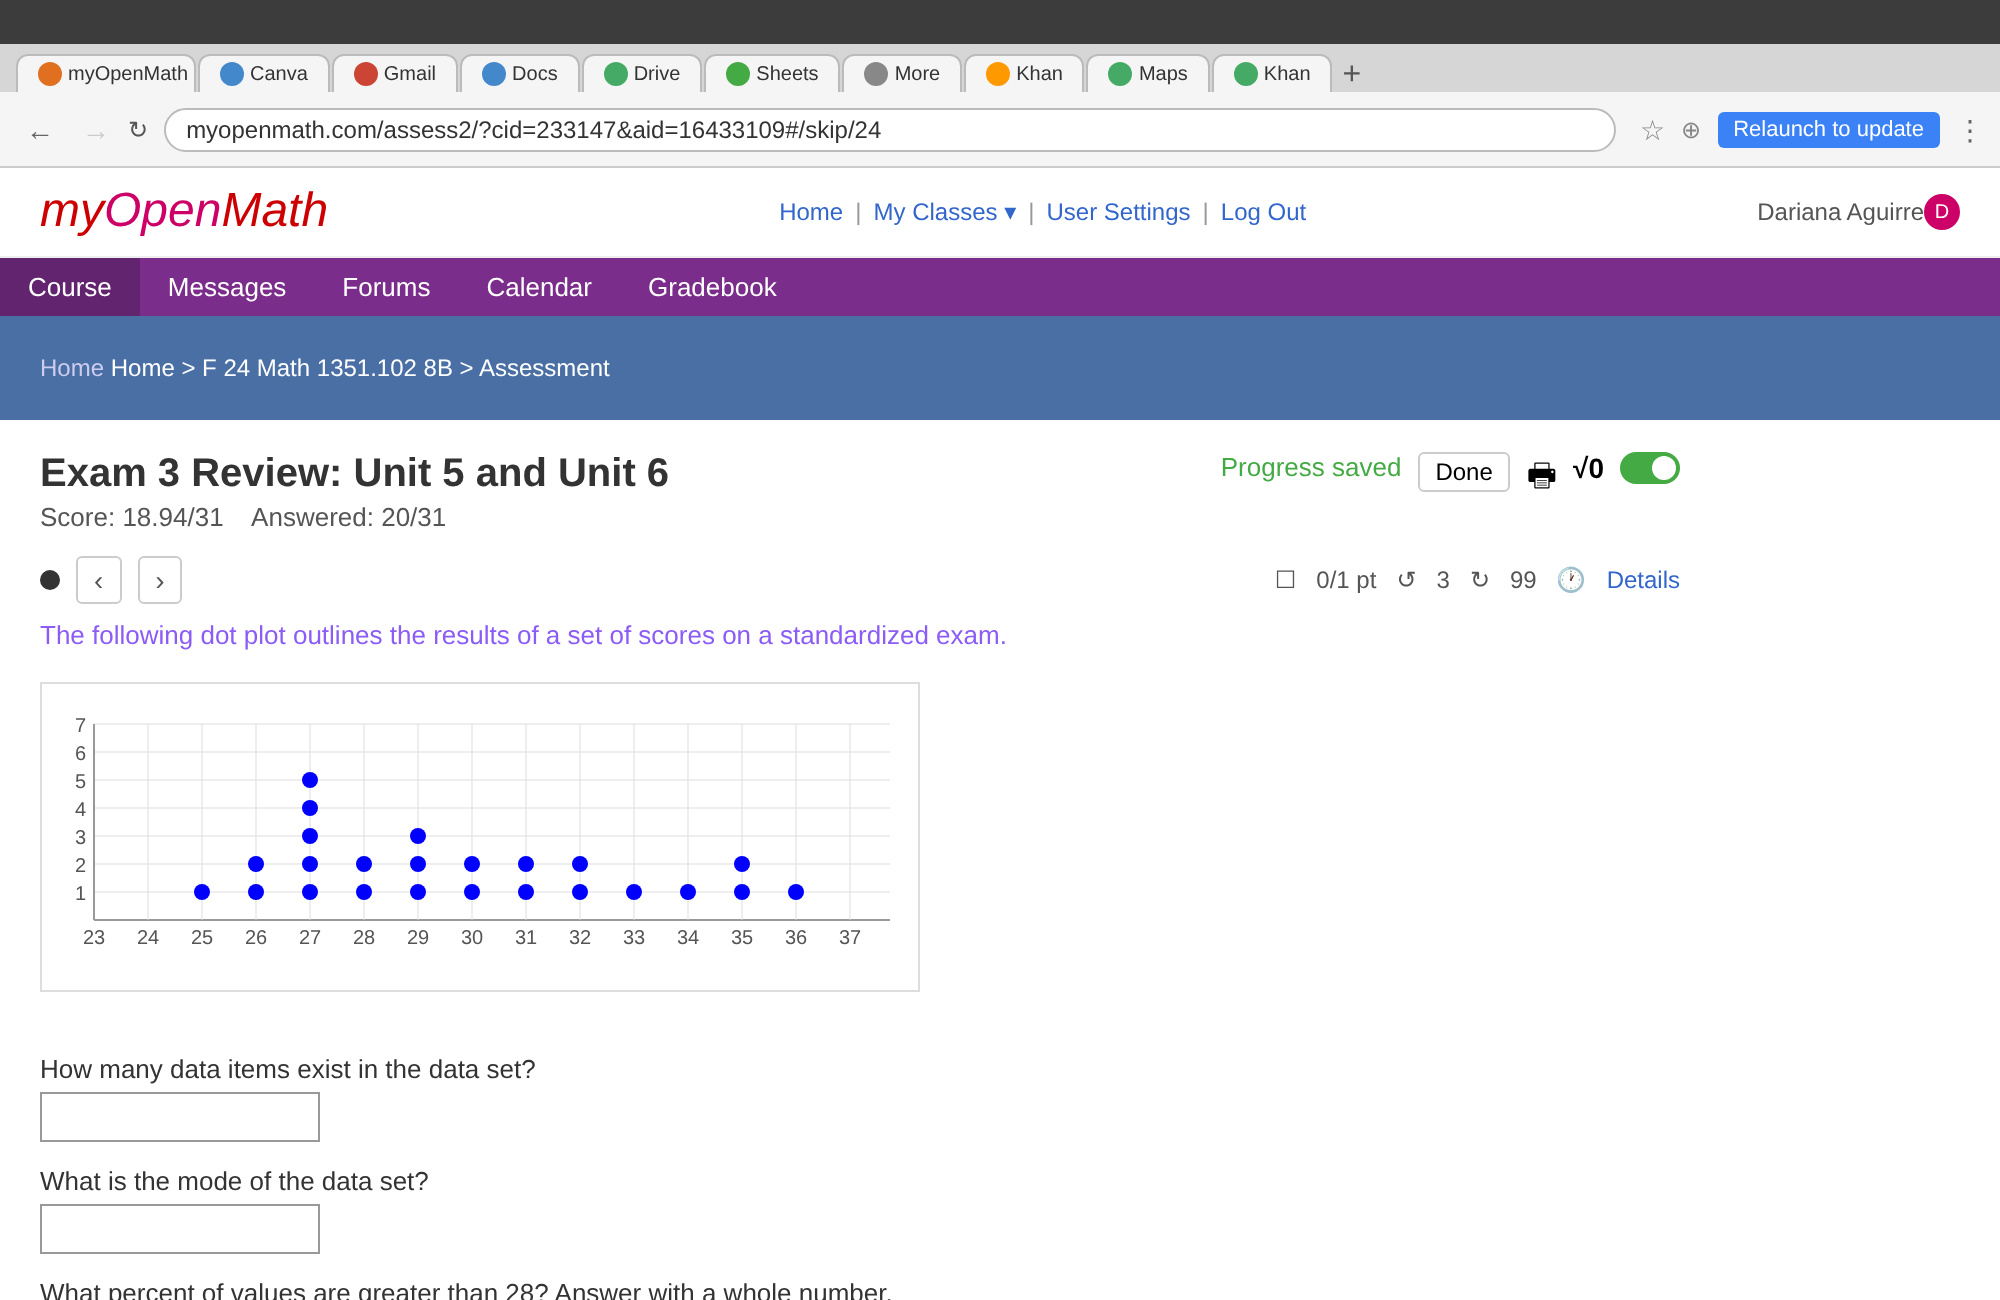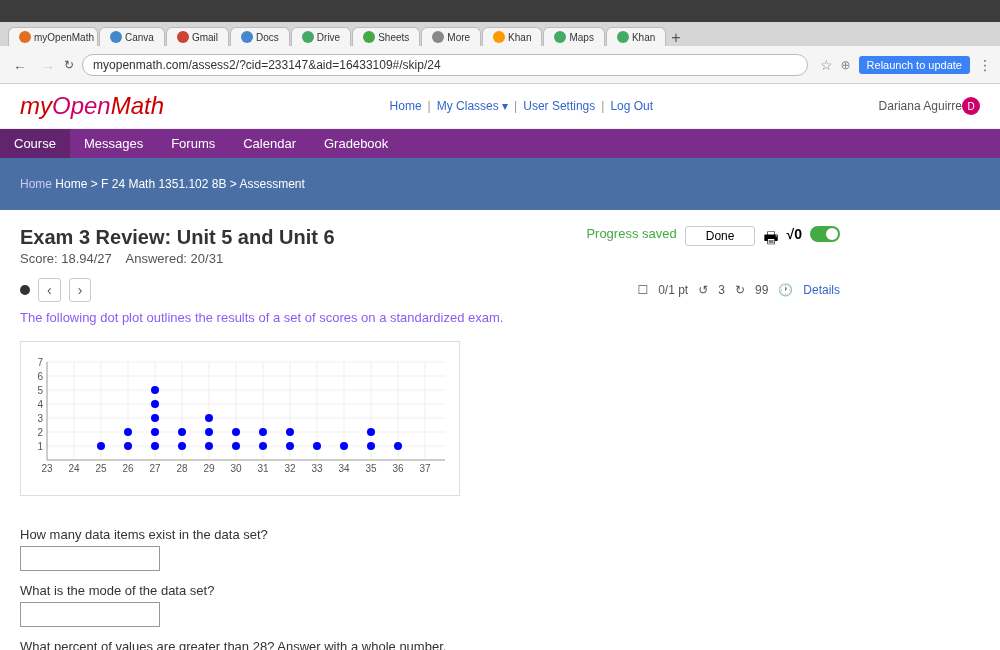--- a/index.html
+++ b/index.html
@@ -39,21 +39,21 @@
     .breadcrumb a { color: #cce; text-decoration: none; }
 
     
     .content { padding: 16px 20px; max-width: 860px; }
 
     
     .exam-title { font-size: 20px; font-weight: bold; color: #333; }
     .exam-score { font-size: 13px; color: #555; margin-top: 2px; }
     .exam-header-row { display: flex; justify-content: space-between; align-items: flex-start; }
     .progress-saved { color: #4a4; }
-    .done-btn { background: white; border: 1px solid #ccc; border-radius: 3px; padding: 2px 20px; font-size: 12px; cursor: pointer; }
+    .done-btn { background: white; border: 1px solid #ccc; border-radius: 3px; padding: 2px 8px; font-size: 12px; cursor: pointer; }
     .toggle-switch { display: inline-block; width: 30px; height: 16px; background: #4a4; border-radius: 8px; position: relative; vertical-align: middle; }
     .toggle-knob { position: absolute; right: 2px; top: 2px; width: 12px; height: 12px; background: white; border-radius: 50%; }
 
     
     .question-nav { display: flex; align-items: center; gap: 8px; margin-top: 12px; margin-bottom: 8px; }
     .q-select { padding: 4px 8px; border: 1px solid #ccc; border-radius: 3px; font-size: 13px; background: white; }
     .q-nav-btn { background: white; border: 1px solid #ccc; border-radius: 3px; padding: 3px 8px; cursor: pointer; font-size: 14px; color: #555; }
     .q-info { margin-left: auto; display: flex; align-items: center; gap: 10px; font-size: 12px; color: #555; }
     .details-link { color: #3366cc; text-decoration: none; font-size: 12px; }
 
@@ -172,21 +172,21 @@
   </div>
 
   <div class="content">
 
     
     <div class="exam-header-row">
       <div>
         <div class="exam-title">Exam 3 Review: Unit 5 and Unit 6</div>
         <div class="exam-score">
           <span>Score:</span>
-          <span>18.94/27</span>
+          <span>18.94/31</span>
           &nbsp;&nbsp;
           <span>Answered:</span>
           <span>20/31</span>
         </div>
       </div>
       <div style="display:flex;align-items:flex-start;gap:8px;">
         <span class="progress-saved">Progress saved</span>
         <button class="done-btn">Done</button>
         <span style="font-size:16px;cursor:pointer">🖶</span>
         <span style="font-size:14px;font-weight:bold">√0</span>

